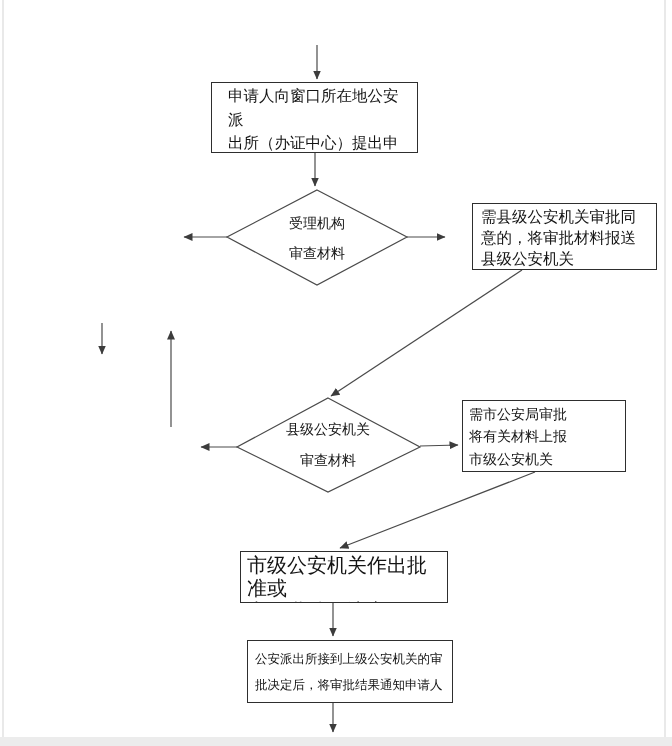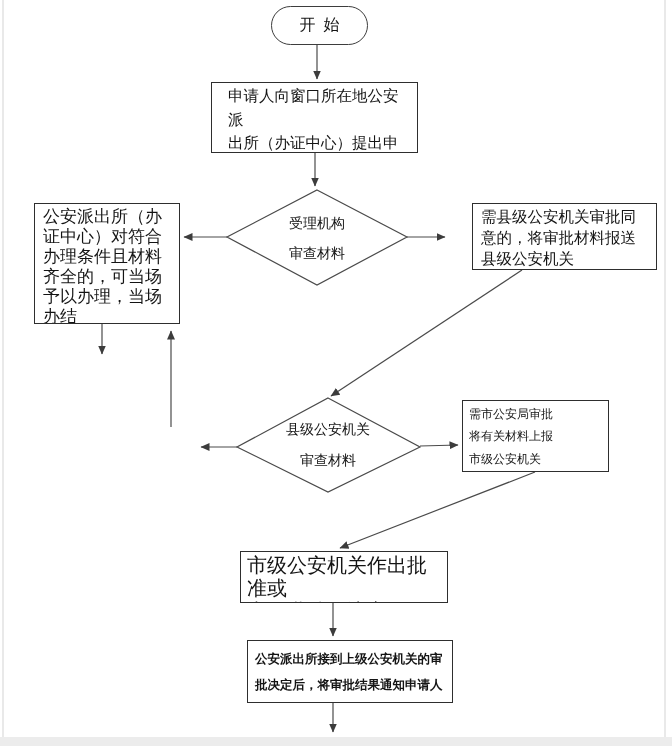--- a/index.html
+++ b/index.html
@@ -24,23 +24,23 @@
     background:transparent;border:none;
   }
   
   .start-node{left:271px;top:6px;width:97px;height:39px;}
   .apply-box{left:211px;top:82px;width:207px;height:71px;font-size:15.5px;line-height:23.5px;padding:1px 16px;}
   .d1-label{left:242px;top:208px;width:150px;font-size:14px;line-height:30px;}
   .onsite-box{left:34px;top:203px;width:146px;height:121px;font-size:17px;line-height:20px;padding:3px 8px;}
   .county-box{left:472px;top:203px;width:185px;height:67px;font-size:15.5px;line-height:21px;padding:2px 8px;}
   .end-node{left:57px;top:358px;width:95px;height:45px;}
   .d2-label{left:253px;top:414px;width:150px;font-size:14px;line-height:31px;}
-  .city-box{left:462px;top:400px;width:147px;height:72px;font-size:12px;line-height:22.3px;padding:2px 6px;}
+  .city-box{left:462px;top:400px;width:164px;height:72px;font-size:14px;line-height:22.3px;padding:2px 6px;}
   .decision-box{left:240px;top:551px;width:208px;height:52px;font-size:20px;line-height:23px;padding:2px 6px;}
-  .notify-box{left:247px;top:640px;width:206px;height:63px;font-size:12.5px;line-height:26px;padding:5px 7px;font-weight:bold;}
+  .notify-box{left:247px;top:640px;width:206px;height:63px;font-size:12.5px;line-height:26px;padding:5px 7px;}
   
   .frame{position:absolute;background:#e9e9e9;z-index:3;}
   .frame-left{left:2px;top:0;width:2px;height:746px;}
   .frame-right{left:664px;top:0;width:2px;height:746px;}
   .frame-bottom{left:0;top:737px;width:672px;height:9px;background:#ececec;}
 </style>
 </head>
 <body>
 
 <div class="canvas">
@@ -64,35 +64,28 @@
       <line x1="535" y1="472" x2="340" y2="548" marker-end="url(#ah)"></line>
       <line x1="333" y1="603" x2="333" y2="636" marker-end="url(#ah)"></line>
       <line x1="333" y1="703" x2="333" y2="732" marker-end="url(#ah)"></line>
     </g>
     <g stroke="#4a4a4a" stroke-width="1.2" fill="#ffffff">
       <polygon points="317,190 407,237 317,285 227,237"></polygon>
       <polygon points="328,398 420,447 328,492 237,447"></polygon>
     </g>
   </svg>
 
-  <div class="node terminator start-node">开始</div>
 
   <div class="node apply-box">申请人向窗口所在地公安派
 出所（办证中心）提出申
 请，并提交相关材料</div>
 
   <div class="dlabel d1-label">受理机构
 审查材料</div>
 
-  <div class="node onsite-box">公安派出所（办
-证中心）对符合
-办理条件且材料
-齐全的，可当场
-予以办理，当场
-办结</div>
 
   <div class="node county-box">需县级公安机关审批同
 意的，将审批材料报送
 县级公安机关</div>
 
 
   <div class="dlabel d2-label">县级公安机关
 审查材料</div>
 
   <div class="node city-box">需市公安局审批

